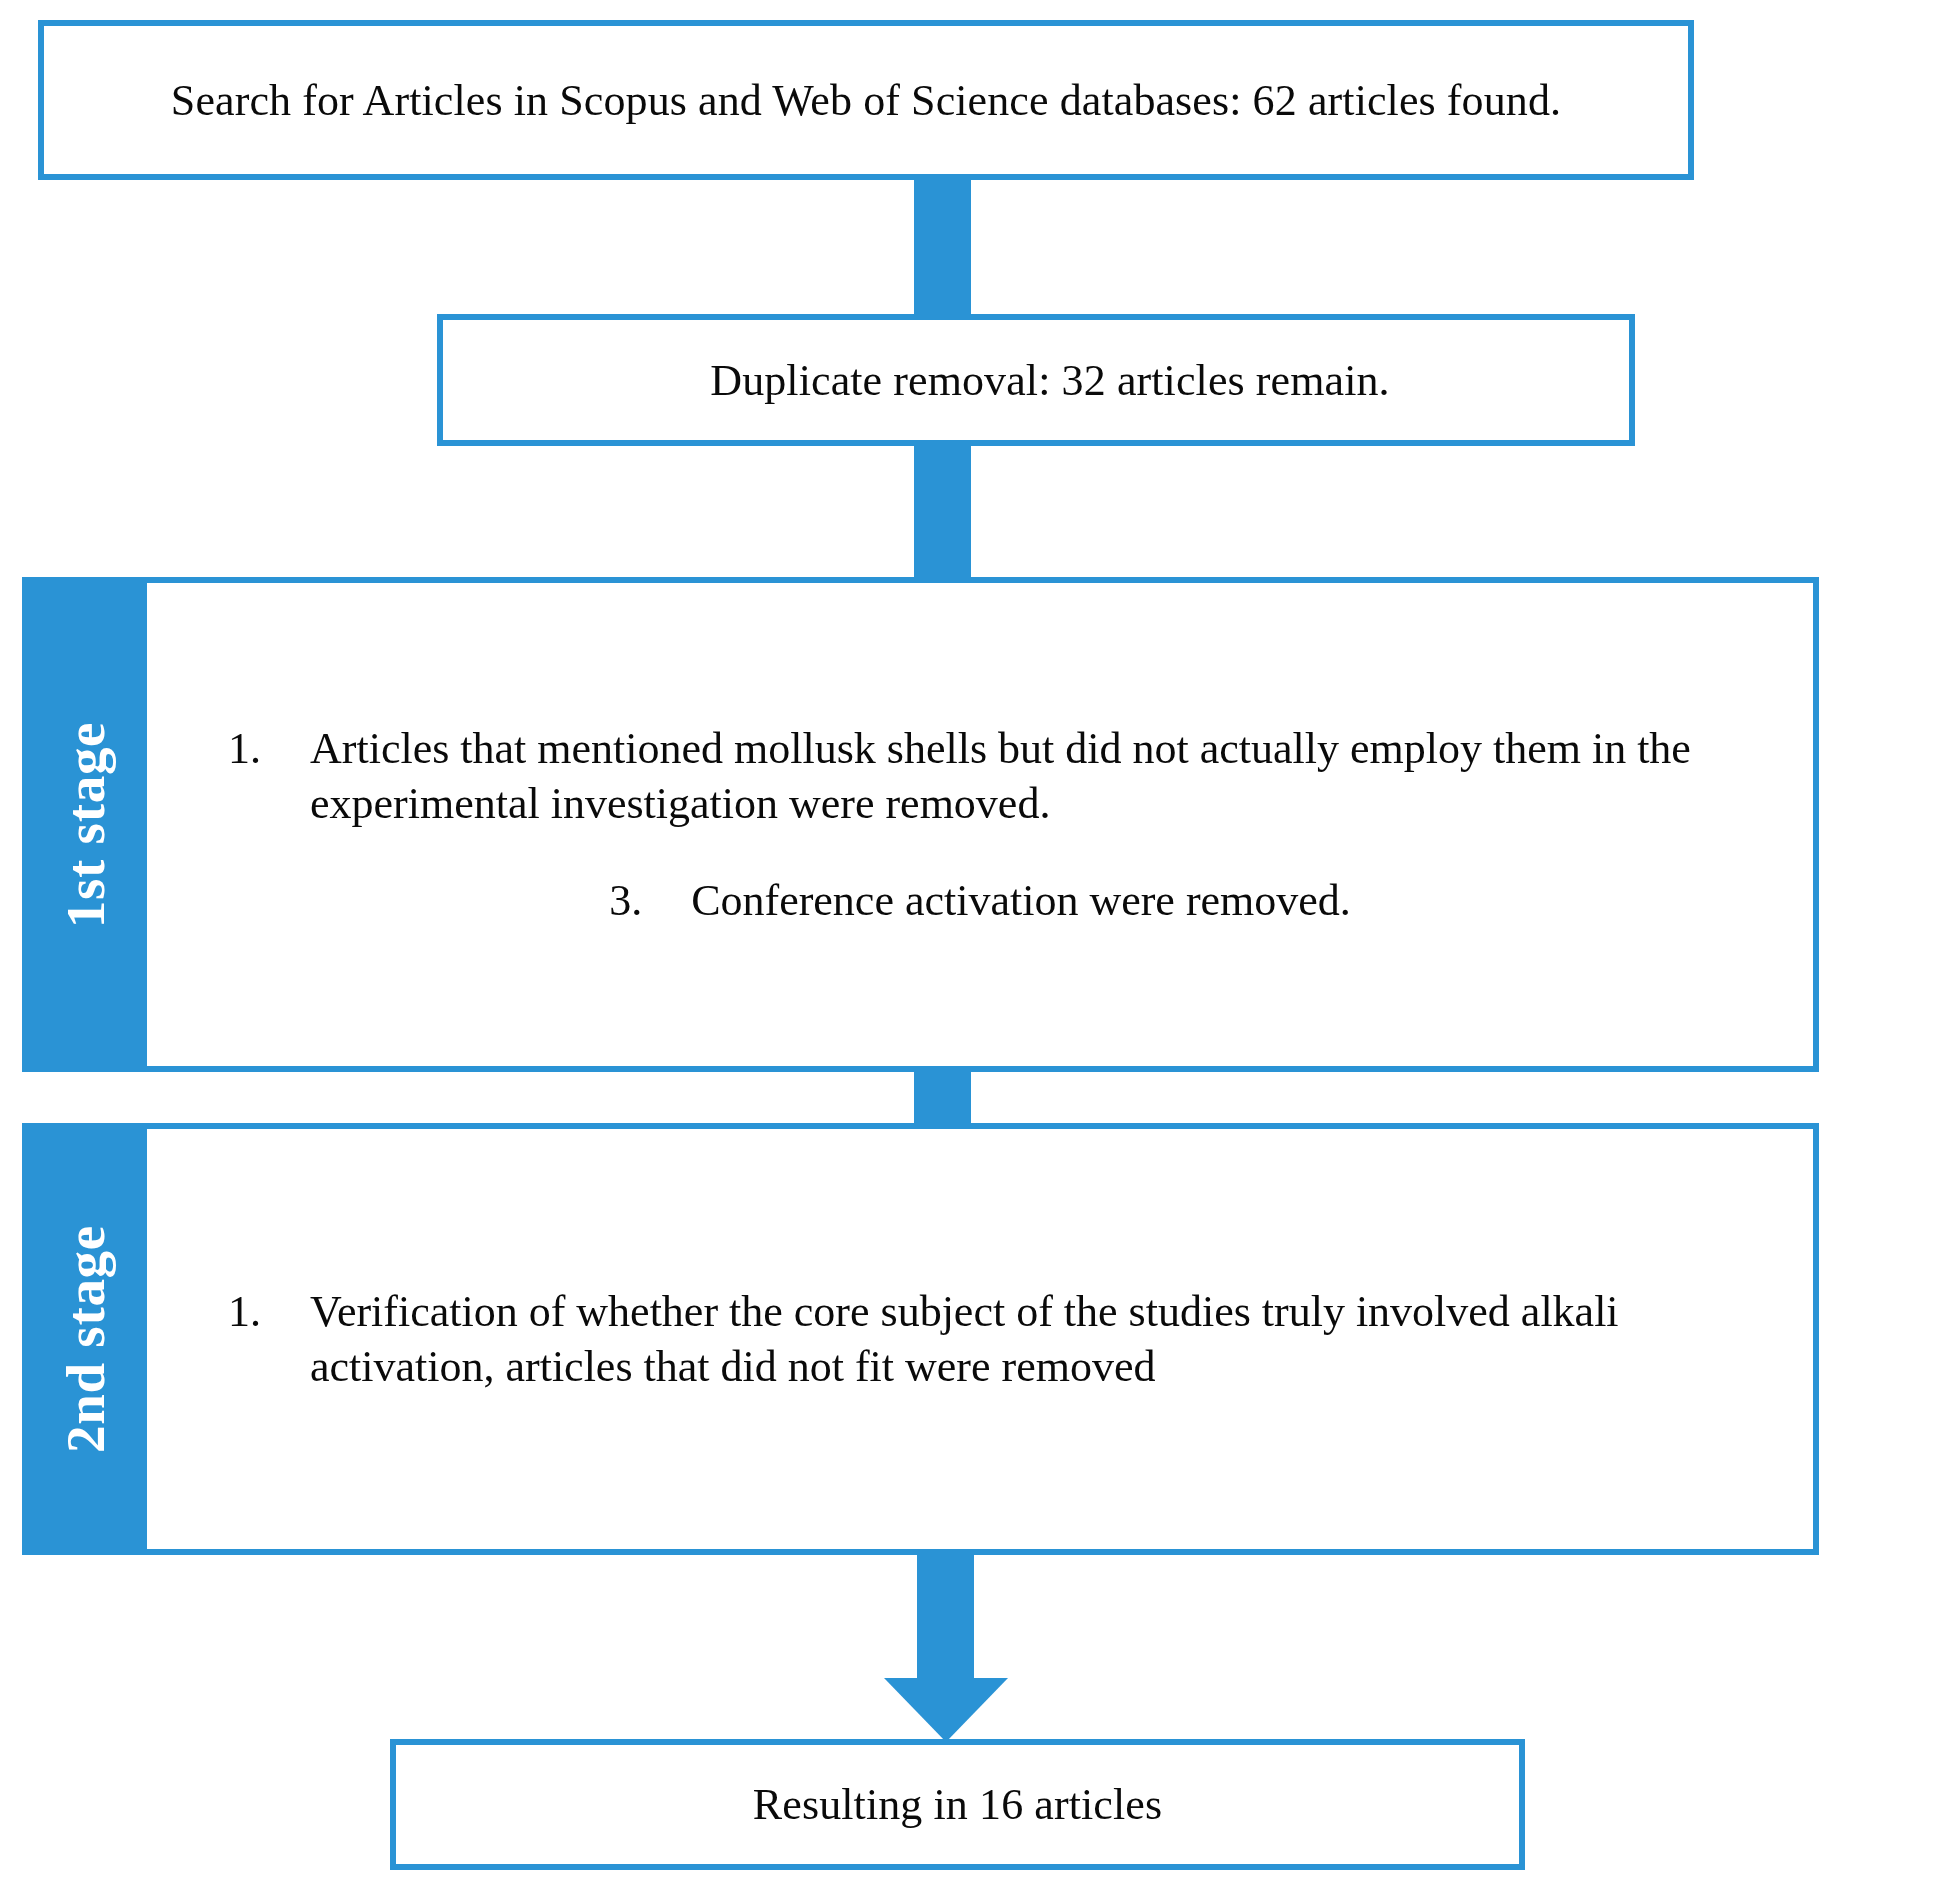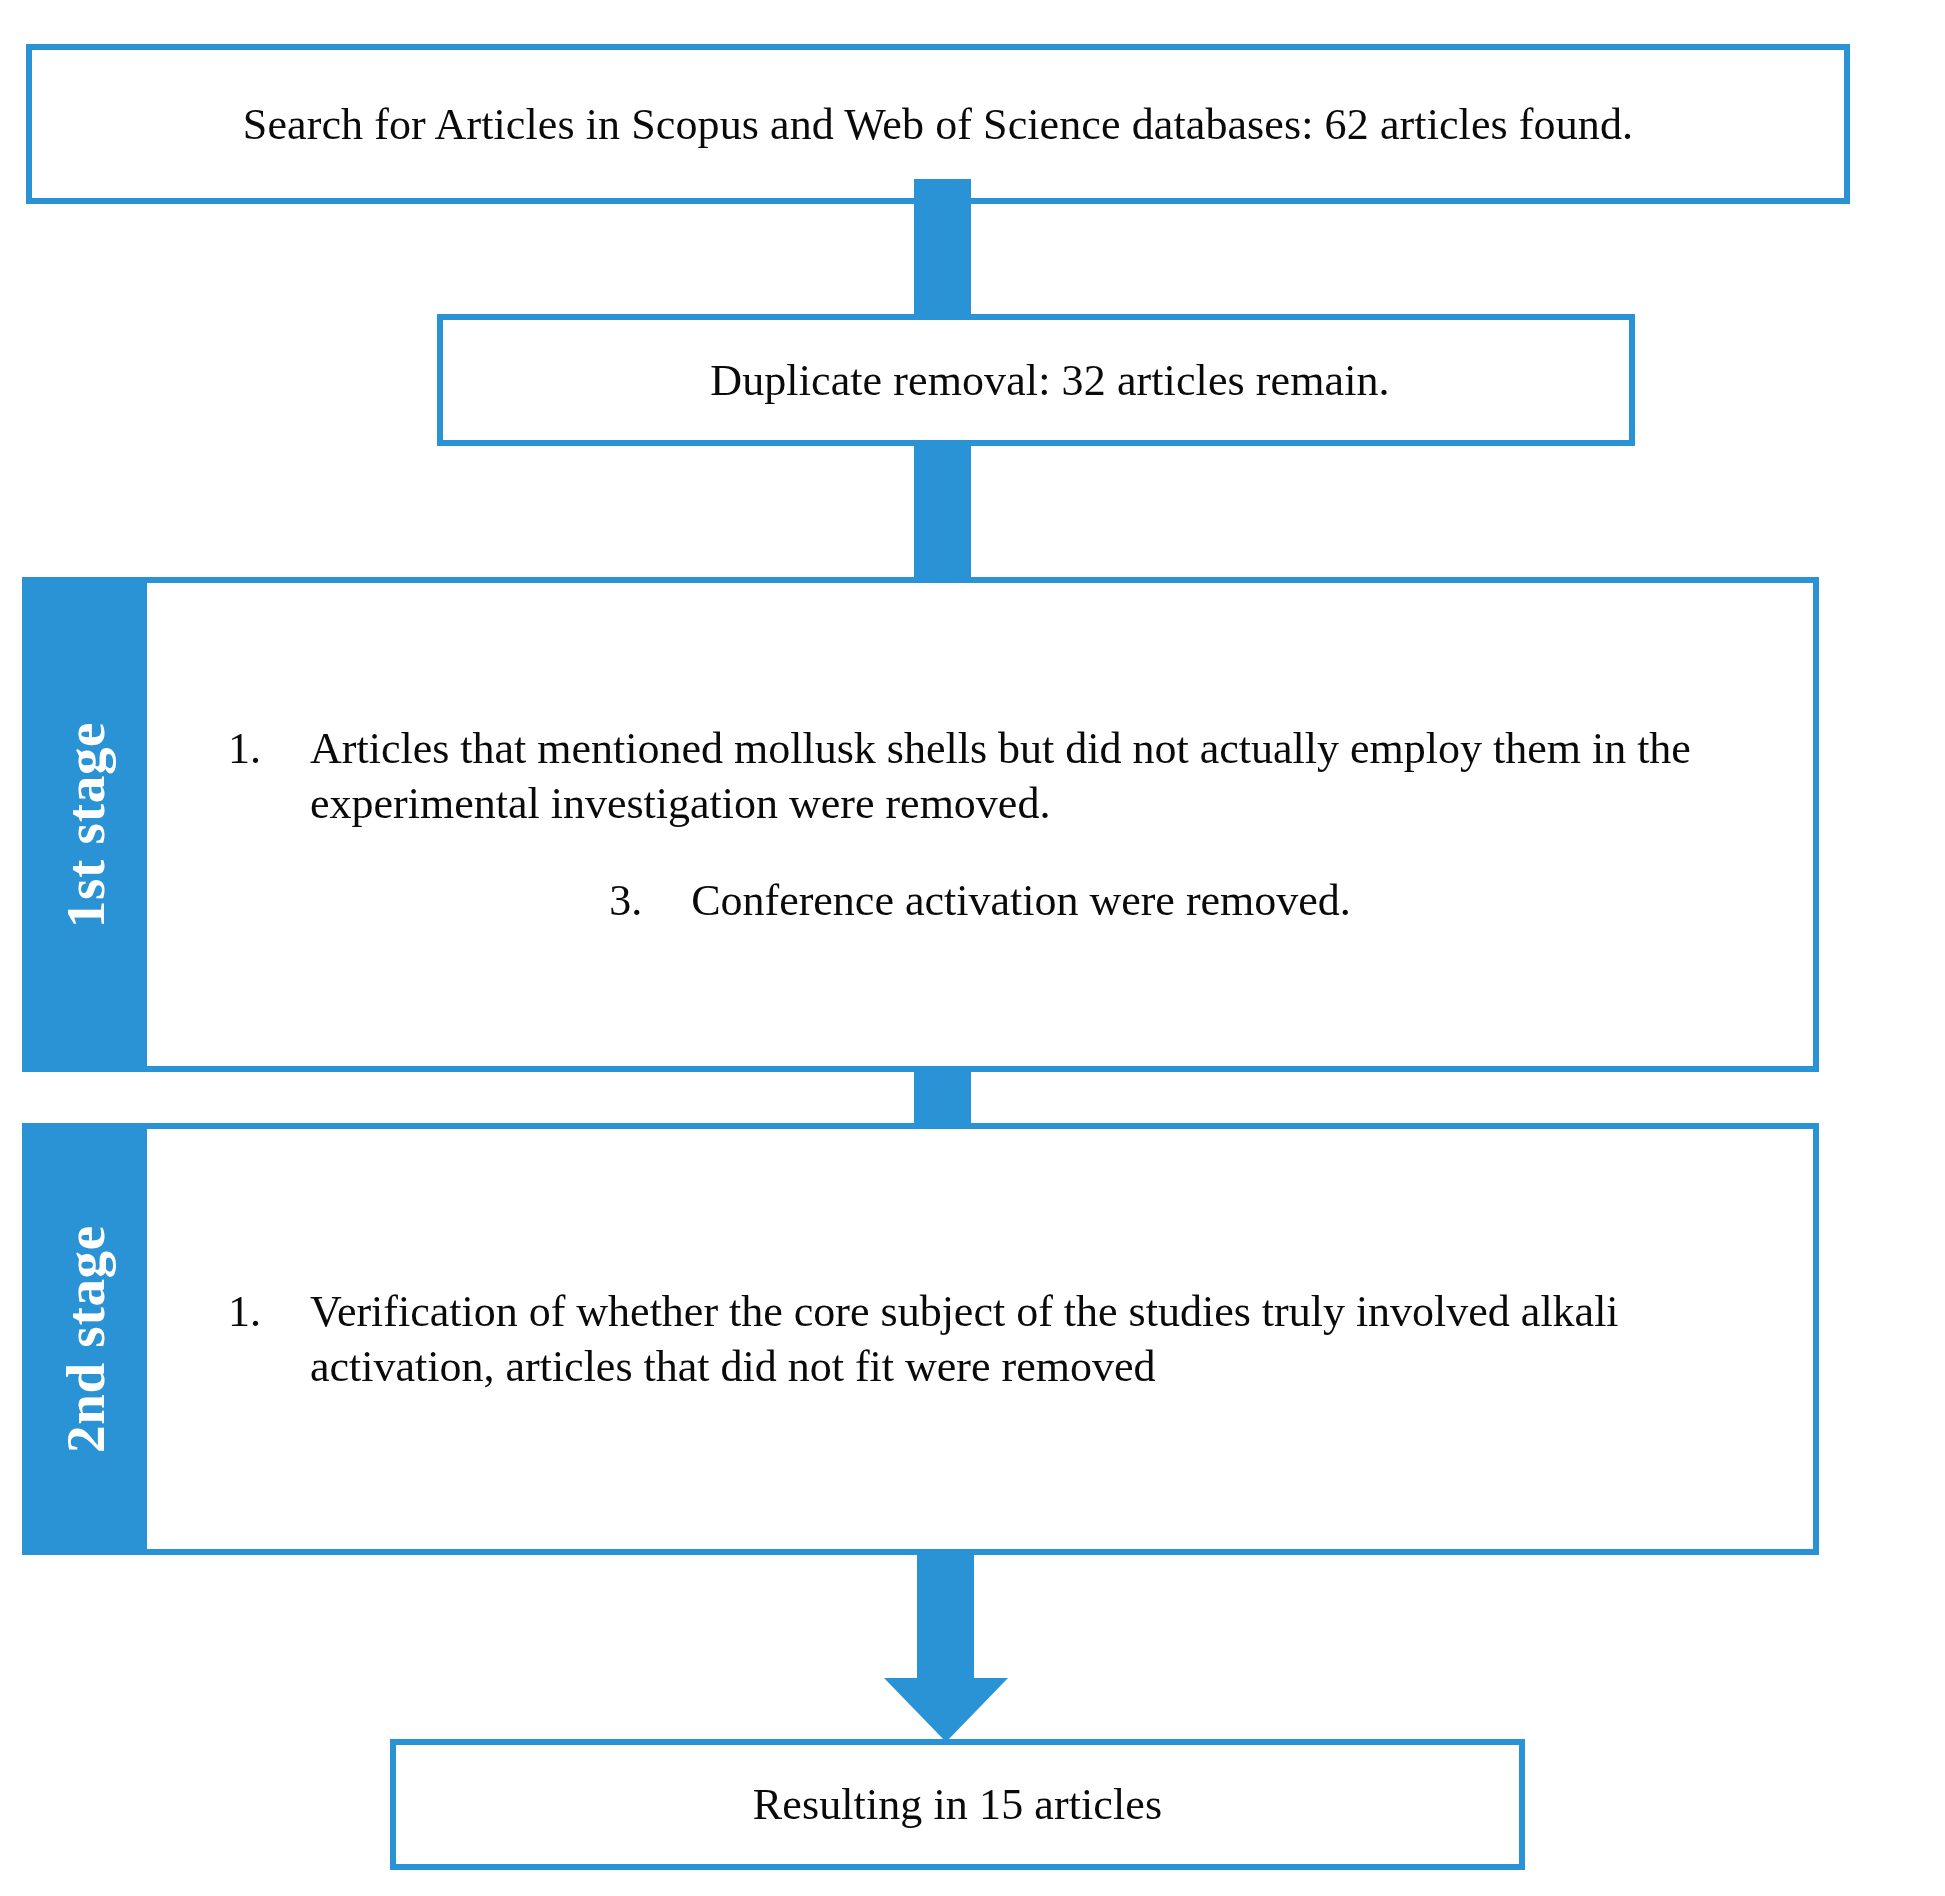--- a/index.html
+++ b/index.html
@@ -32,25 +32,24 @@
     font-size: 44px;
     line-height: 1.25;
     color: #0a0a0a;
     text-align: center;
     white-space: nowrap;
     letter-spacing: 0.1px;
   }
 
   
   #search-box {
-    left: 26px;
+    left: 38px;
     top: 20px;
-    width: 1824px;
+    width: 1656px;
     height: 160px;
-    margin-top: 24px;
   }
 
   
   #duplicate-box {
     left: 437px;
     top: 314px;
     width: 1198px;
     height: 132px;
     padding-left: 28px;
   }
@@ -243,17 +242,17 @@
       </ul>
     </div>
   </div>
 
   <div id="final-arrow">
     <div class="shaft"></div>
     <div class="head"></div>
   </div>
 
   <div class="box" id="result-box">
-    <div class="box-text">Resulting in 15 articles</div>
+    <div class="box-text">Resulting in 16 articles</div>
   </div>
 
 </div>
 
 
 </body></html>

